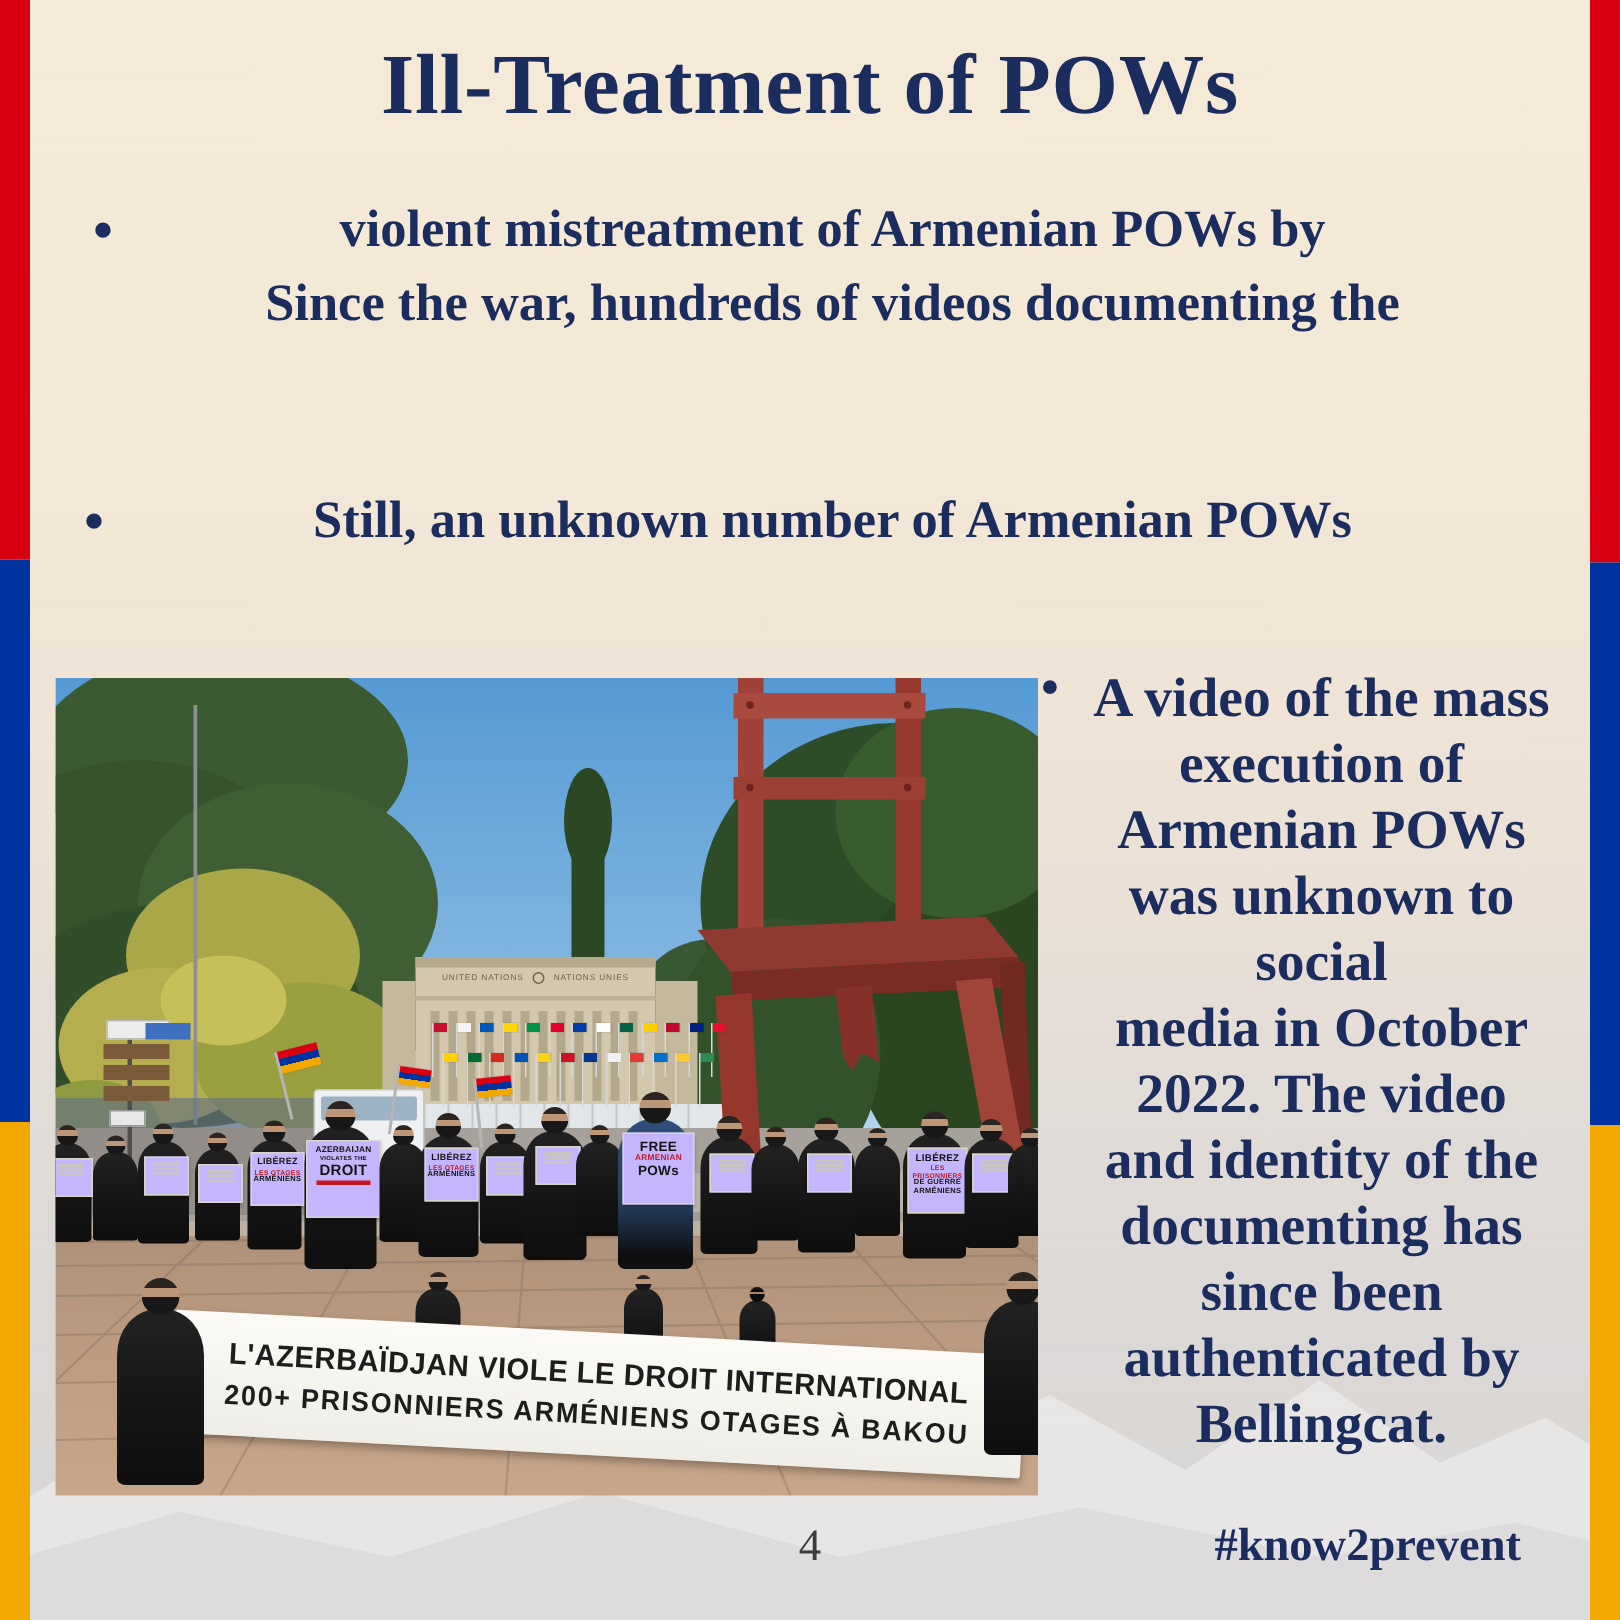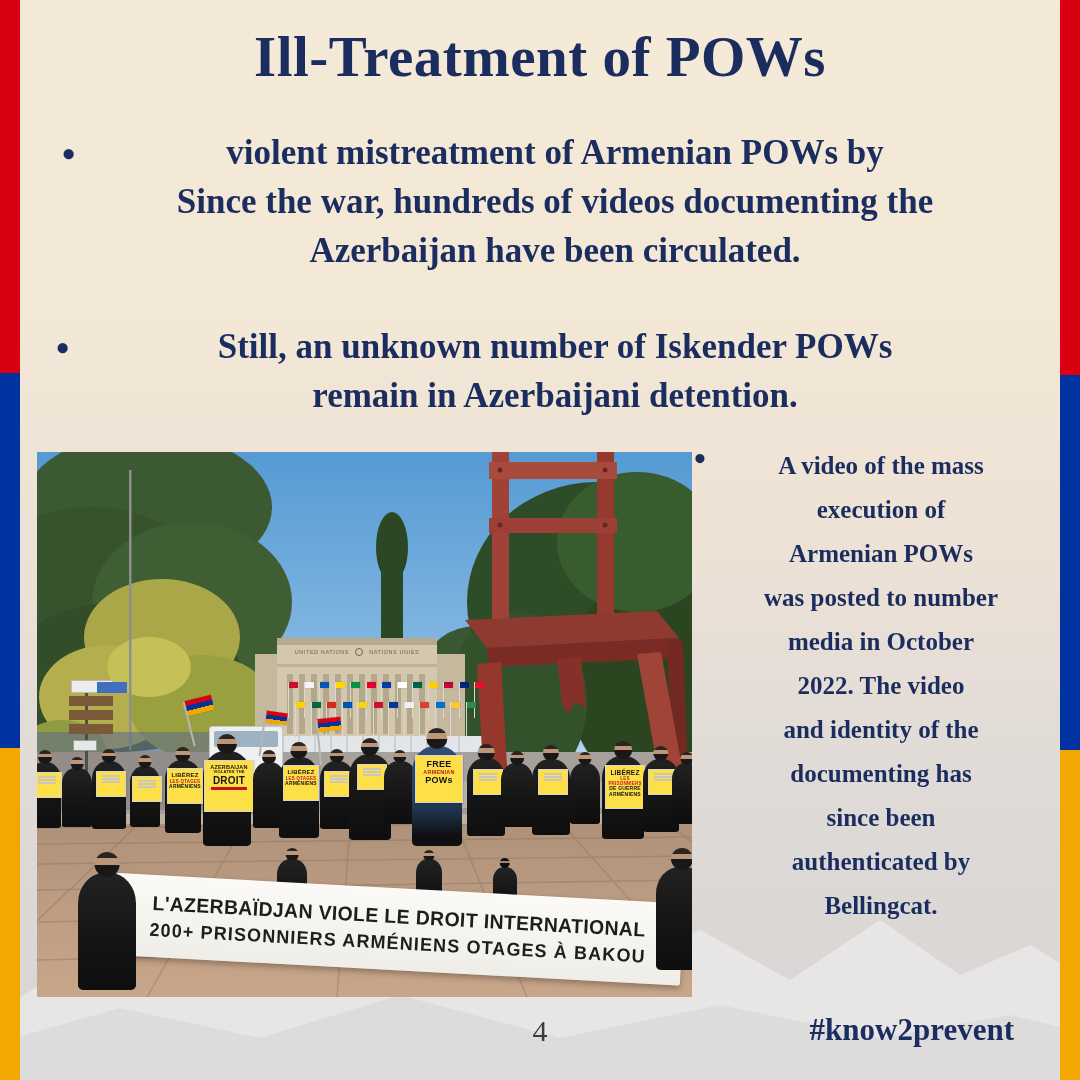--- a/index.html
+++ b/index.html
@@ -14,21 +14,21 @@
   .mtn{position:absolute;left:0;bottom:0;z-index:0;}
   
   .title{
     position:absolute;left:30px;top:24px;width:1020px;text-align:center;
     font-size:57px;font-weight:bold;color:#1b2d5e;letter-spacing:.5px;z-index:2;
   }
   .dot{position:absolute;color:#1b2d5e;font-weight:bold;z-index:2;}
   .b-block{position:absolute;color:#1b2d5e;font-weight:bold;text-align:center;z-index:2;}
   .b1{left:90px;top:128px;width:930px;font-size:35px;line-height:49px;}
   .b2{left:90px;top:322px;width:930px;font-size:35px;line-height:49px;}
-  .b3{left:706px;top:444px;width:350px;font-size:25px;line-height:44px;}
+  .b3{left:706px;top:444px;width:350px;font-size:37px;line-height:44px;}
   
   .credit{position:absolute;left:52px;top:1022px;font-size:19px;font-weight:bold;color:#1b2d5e;z-index:2;}
   .pageno{position:absolute;left:0;top:1014px;width:1080px;text-align:center;font-size:30px;color:#3c3c3c;z-index:2;}
   .hashtag{position:absolute;right:66px;top:1012px;font-size:31px;font-weight:bold;color:#1b2d5e;z-index:2;}
   
   .photo{
     position:absolute;left:37px;top:452px;width:655px;height:545px;overflow:hidden;
     background:#9fc0dd;z-index:3;
   }
   .photo svg.scene{position:absolute;left:0;top:0;}
@@ -47,21 +47,21 @@
   
   .person{position:absolute;z-index:4;}
   .p-head{position:absolute;left:50%;transform:translateX(-50%);top:0;border-radius:50%;
     background:linear-gradient(180deg,#2b2420 0%,#2b2420 26%,#bd9678 26%,#bd9678 52%,#181818 52%,#181818 100%);}
   .p-head.scarf{background:linear-gradient(180deg,#111 0%,#111 30%,#a8846c 30%,#a8846c 48%,#0d0d0d 48%,#0d0d0d 100%);}
   .p-body{position:absolute;left:0;right:0;bottom:0;background:linear-gradient(180deg,#222 0%,#141414 60%,#0e0e0e 100%);
     border-radius:45% 45% 10% 10% / 26% 26% 4% 4%;}
   .p-body.navy{background:linear-gradient(180deg,#30507a 0%,#24405f 55%,#0f0f12 90%);}
   .emblem{position:absolute;width:5px;height:5px;border-radius:50%;background:#e8c33b;}
   
-  .psign{position:absolute;background:#fde047;border:1px solid #d8d5cf;box-shadow:0 1px 2px rgba(0,0,0,.25);
+  .psign{position:absolute;background:#c4b5fd;border:1px solid #d8d5cf;box-shadow:0 1px 2px rgba(0,0,0,.25);
     text-align:center;font-family:"Liberation Sans",sans-serif;color:#141414;overflow:hidden;z-index:5;}
   .psign .sL{display:block;line-height:1.12;font-weight:bold;letter-spacing:.2px;}
   .psign .red{color:#c21722;}
   .psign .bar{display:block;height:2px;margin:1px 4px;background:#c9c6c0;}
   .psign .rbar{display:block;height:3px;margin:1px 5px;background:#c21722;}
   
   .banner{
     position:absolute;left:80px;top:421px;width:568px;height:82px;z-index:6;
     background:linear-gradient(180deg,#fbfaf6,#efede7);
     transform:rotate(3.1deg);transform-origin:left top;
@@ -89,35 +89,33 @@
   <div class="stripe" style="right:0;top:0;height:375px;background:#D90012;"></div>
   <div class="stripe" style="right:0;top:375px;height:375px;background:#0033A0;"></div>
   <div class="stripe" style="right:0;top:750px;height:330px;background:#F2A800;"></div>
 
   <div class="title">Ill-Treatment of POWs</div>
 
   <span class="dot" style="left:62px;top:132px;font-size:38px;">•</span>
   <div class="b-block b1">
       <div>violent mistreatment of Armenian POWs by</div>
       <div>Since the war, hundreds of videos documenting the</div>
-      <div>Azerbaijan have been circulated.</div>
     </div>
 
   <span class="dot" style="left:56px;top:326px;font-size:38px;">•</span>
   <div class="b-block b2">
-      <div>Still, an unknown number of Iskender POWs</div>
-      <div>remain in Azerbaijani detention.</div>
+      <div>Still, an unknown number of Armenian POWs</div>
     </div>
 
   <span class="dot" style="left:694px;top:440px;font-size:34px;">•</span>
   <div class="b-block b3">
       <div>A video of the mass</div>
       <div>execution of</div>
       <div>Armenian POWs</div>
-      <div>was posted to number</div>
+      <div>was unknown to social</div>
       <div>media in October</div>
       <div>2022. The video</div>
       <div>and identity of the</div>
       <div>documenting has</div>
       <div>since been</div>
       <div>authenticated by</div>
       <div>Bellingcat.</div>
     </div>
 
   <div class="photo">

